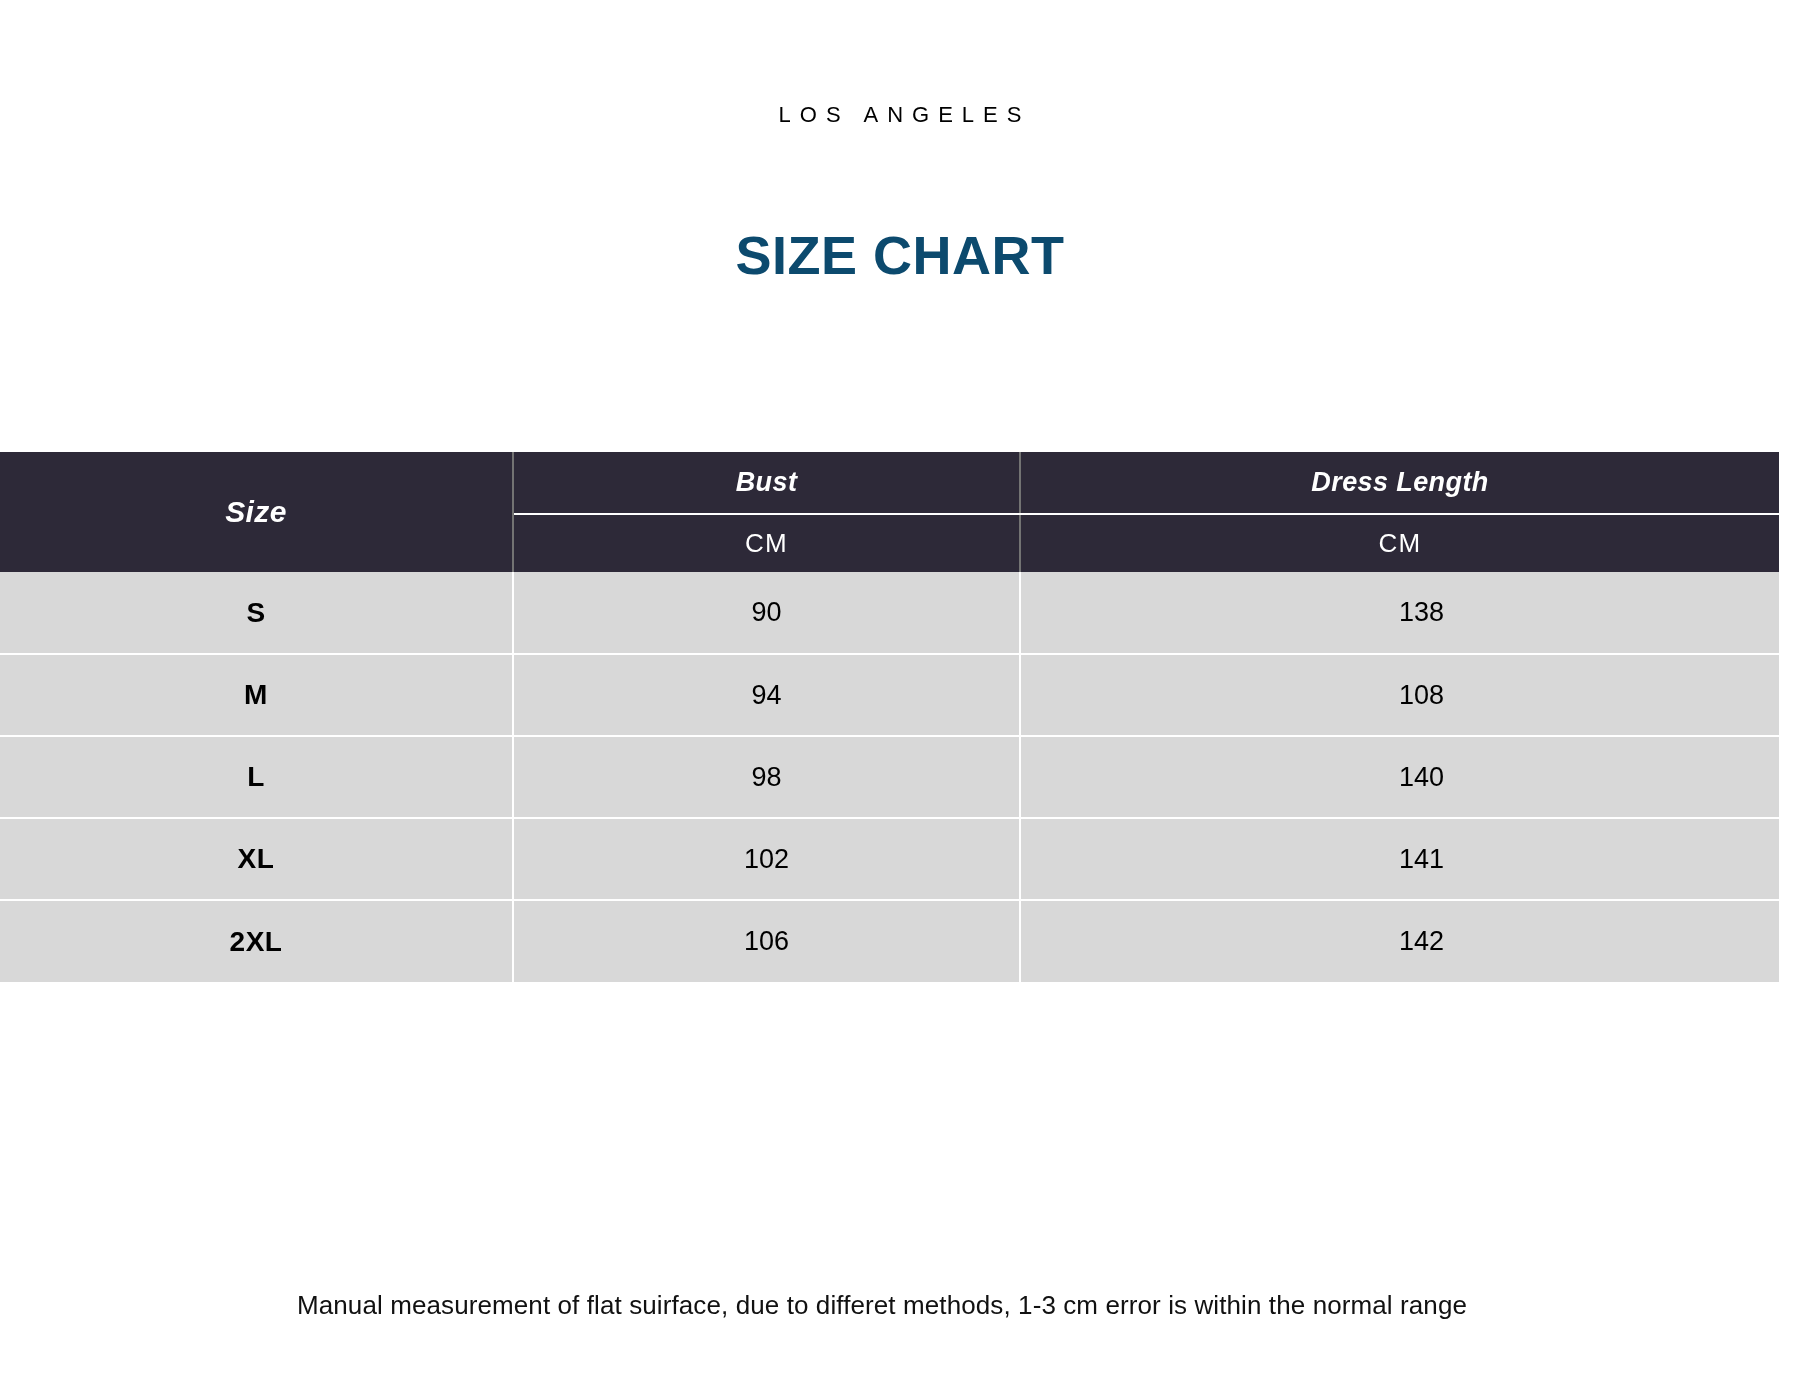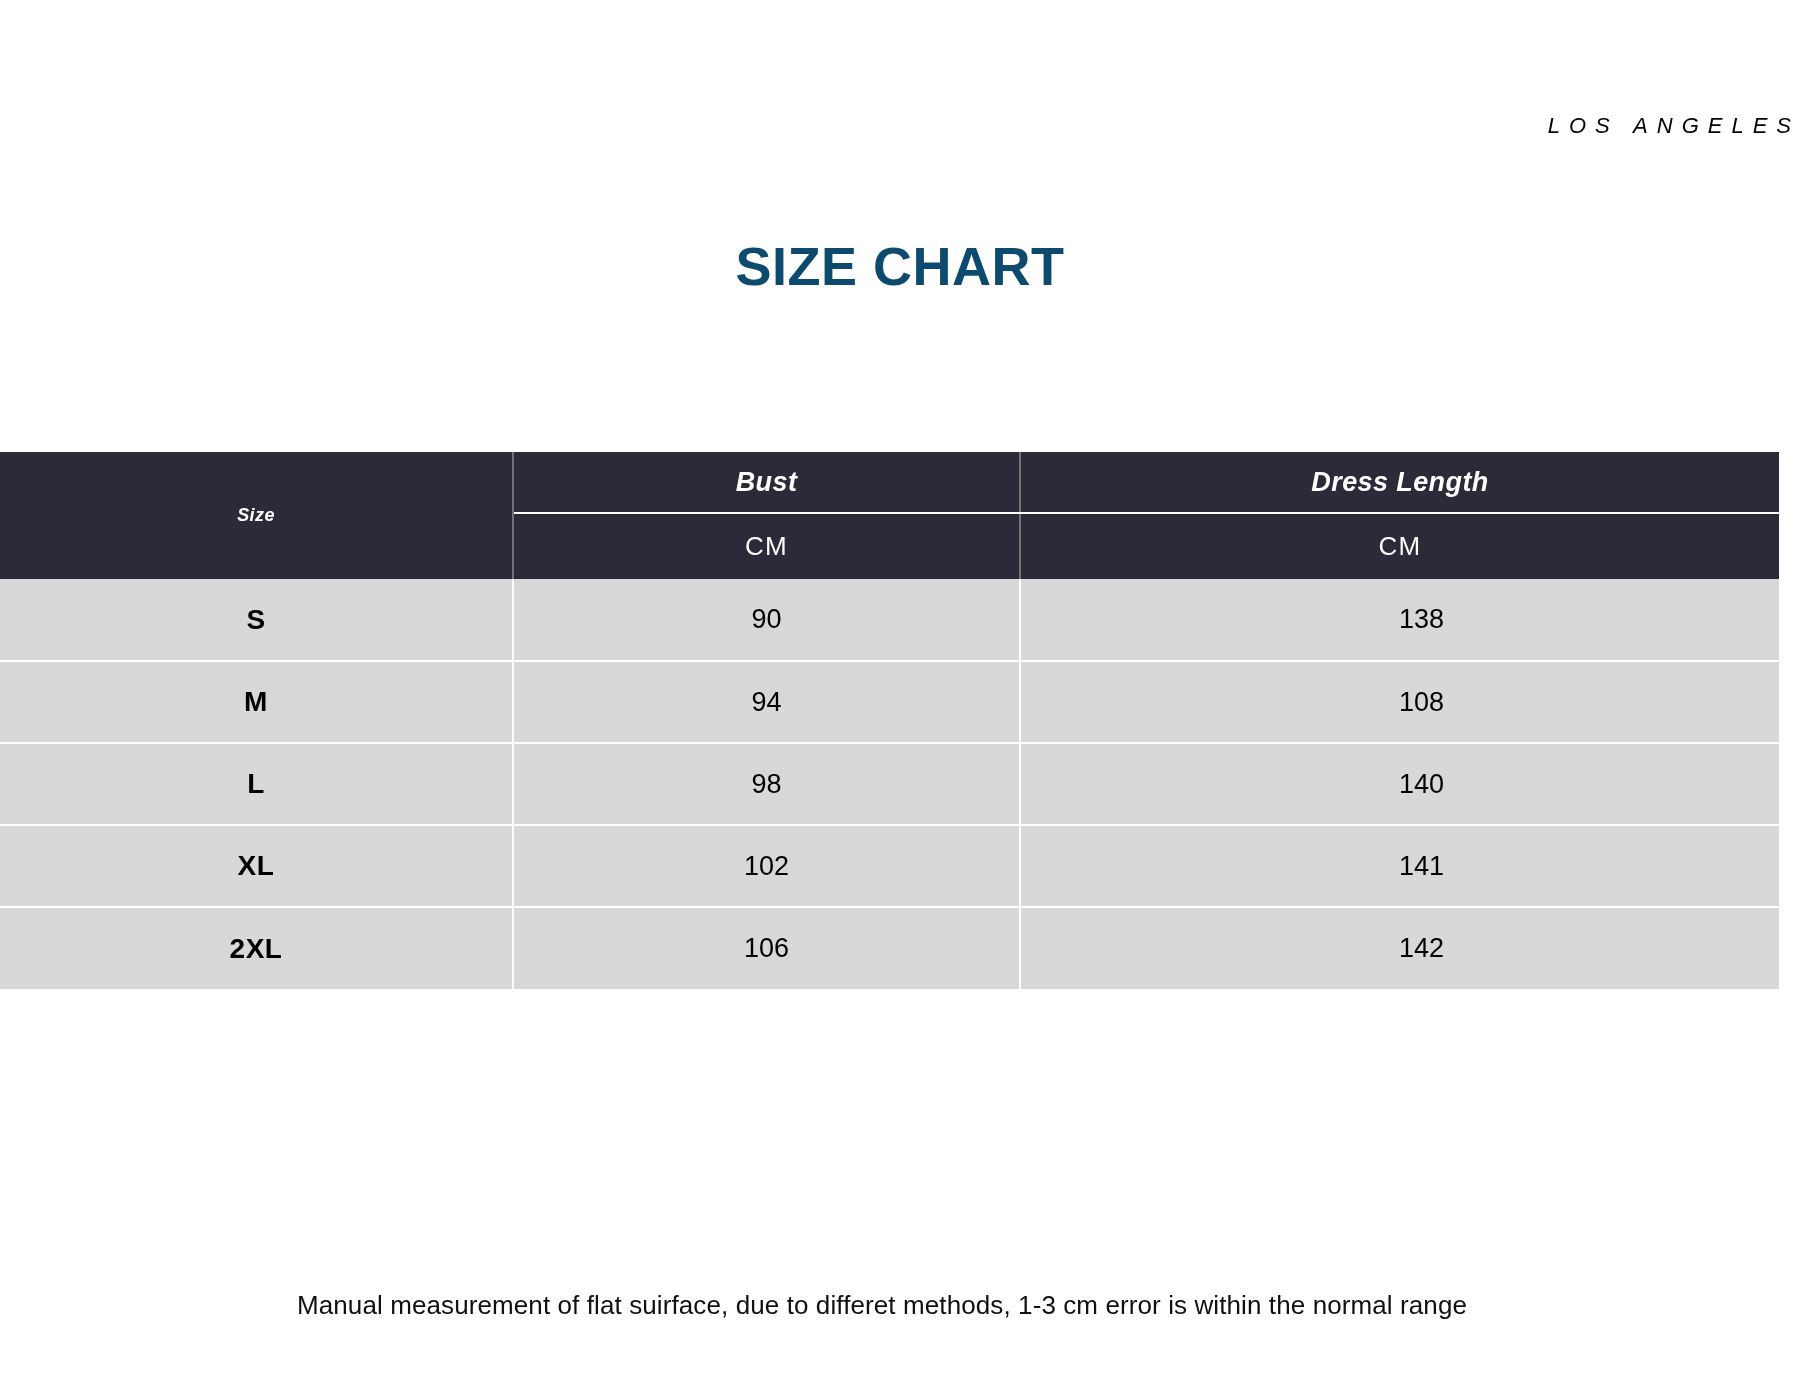--- a/index.html
+++ b/index.html
@@ -35,29 +35,27 @@
   .brand-amp {
     font-family: "Liberation Serif", serif;
     font-style: italic;
     font-weight: 400;
     font-size: 58px;
     letter-spacing: 0;
     padding: 0 6px;
   }
 
   .brand-sub {
-    margin-top: 25px;
+    margin-top: 14px;
     font-family: "Liberation Sans", sans-serif;
-    font-style: italic;
     font-size: 22px;
     font-weight: 400;
     letter-spacing: 9px;
     color: #000000;
     text-indent: 9px;
-    text-align: right;
   }
 
   
   .page-title {
     text-align: center;
     margin-top: 96px;
     font-size: 54px;
     font-weight: 700;
     letter-spacing: 0.5px;
     color: #0c4a6e;
@@ -87,42 +85,42 @@
     color: #ffffff;
     text-align: center;
     vertical-align: middle;
     border-right: 2px solid #737373;
     border-bottom: 2px solid #ffffff;
     padding: 0;
   }
   .size-table thead th:last-child { border-right: none; }
 
   .th-size {
-    font-size: 18px;
+    font-size: 30px;
     font-weight: 700;
     font-style: italic;
     letter-spacing: 0.4px;
     height: 120px;
     border-bottom: none !important;
   }
 
   .th-group {
     font-size: 27px;
     font-weight: 700;
     font-style: italic;
     letter-spacing: 0.4px;
     height: 61px;
   }
 
   .th-unit {
     font-size: 26px;
     font-weight: 400;
     font-style: normal;
     letter-spacing: 1.2px;
-    height: 66px;
+    height: 58px;
     border-bottom: none !important;
   }
 
   
   .size-table tbody td {
     background: #d8d8d8;
     color: #000000;
     text-align: center;
     vertical-align: middle;
     height: 82px;

